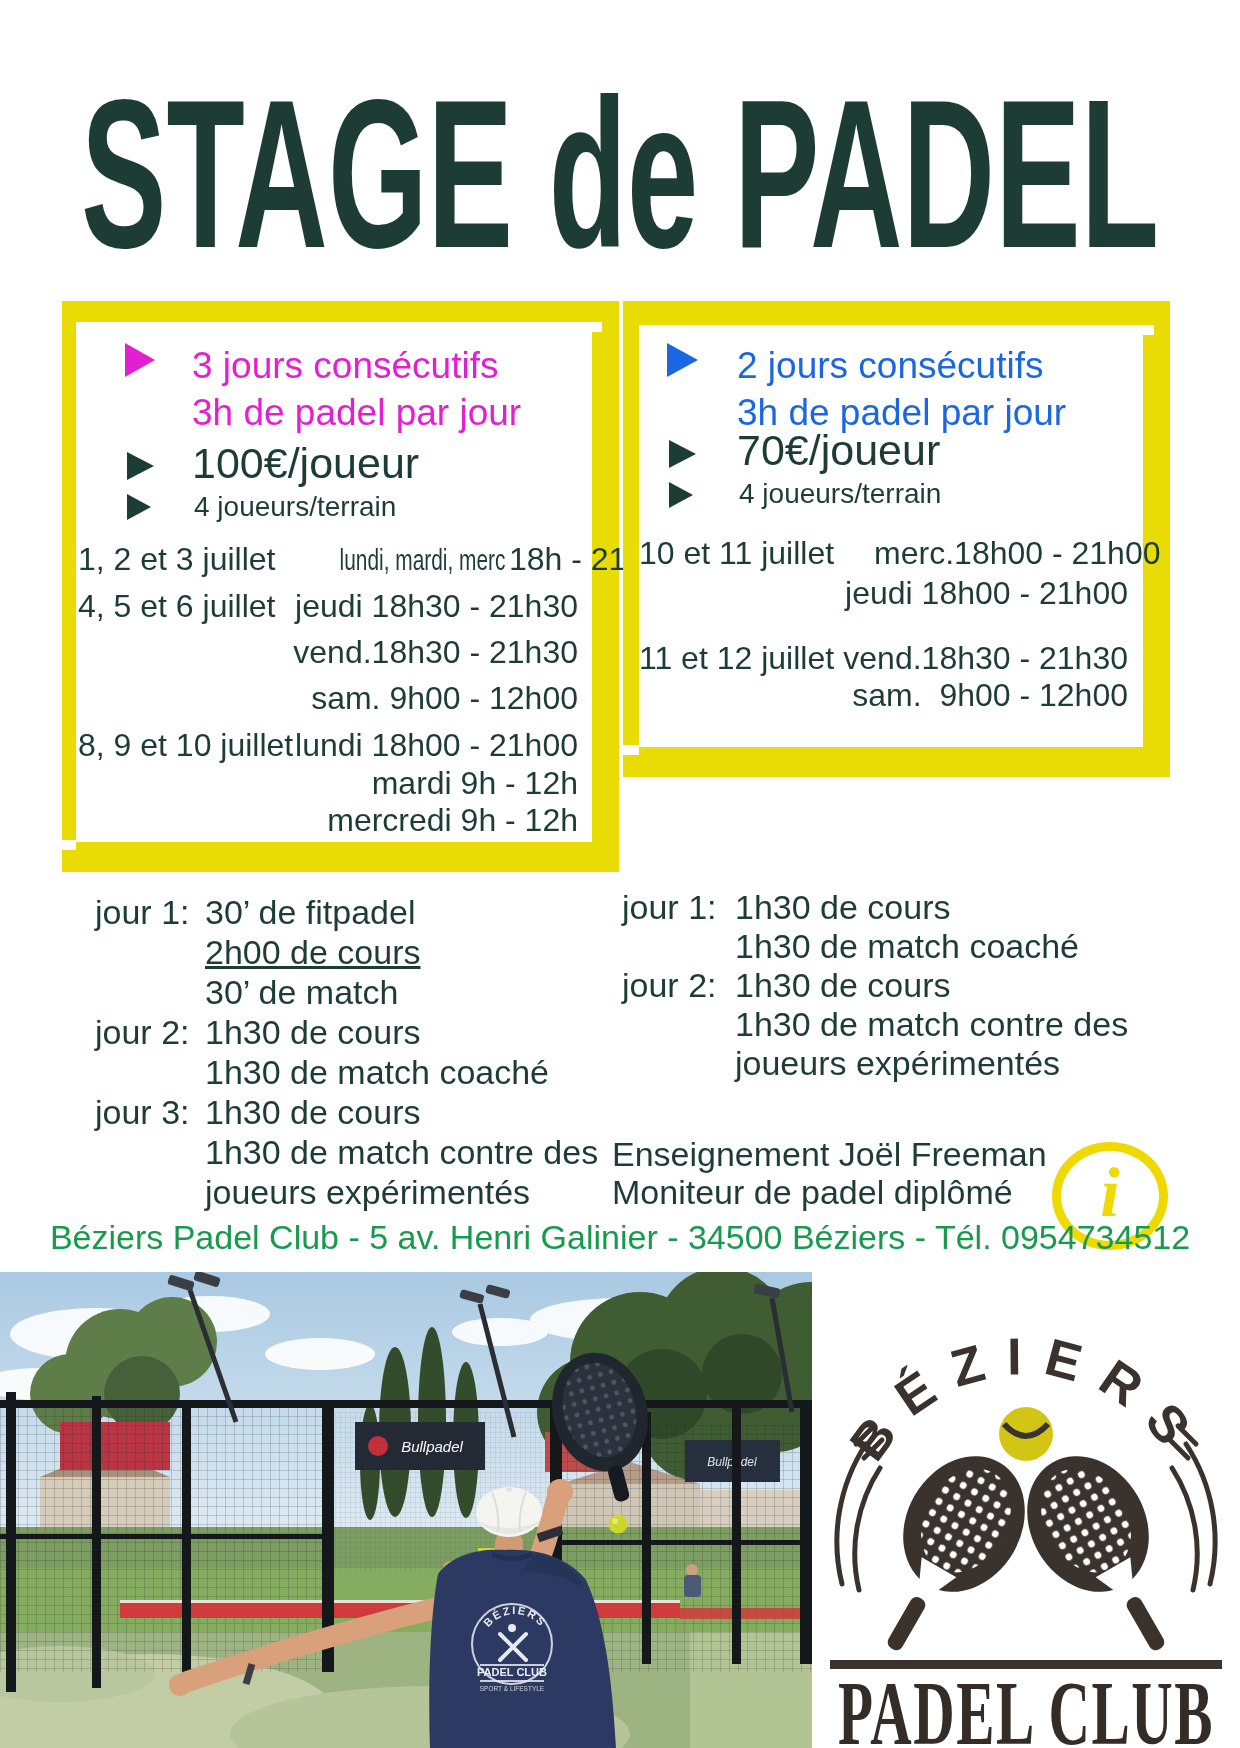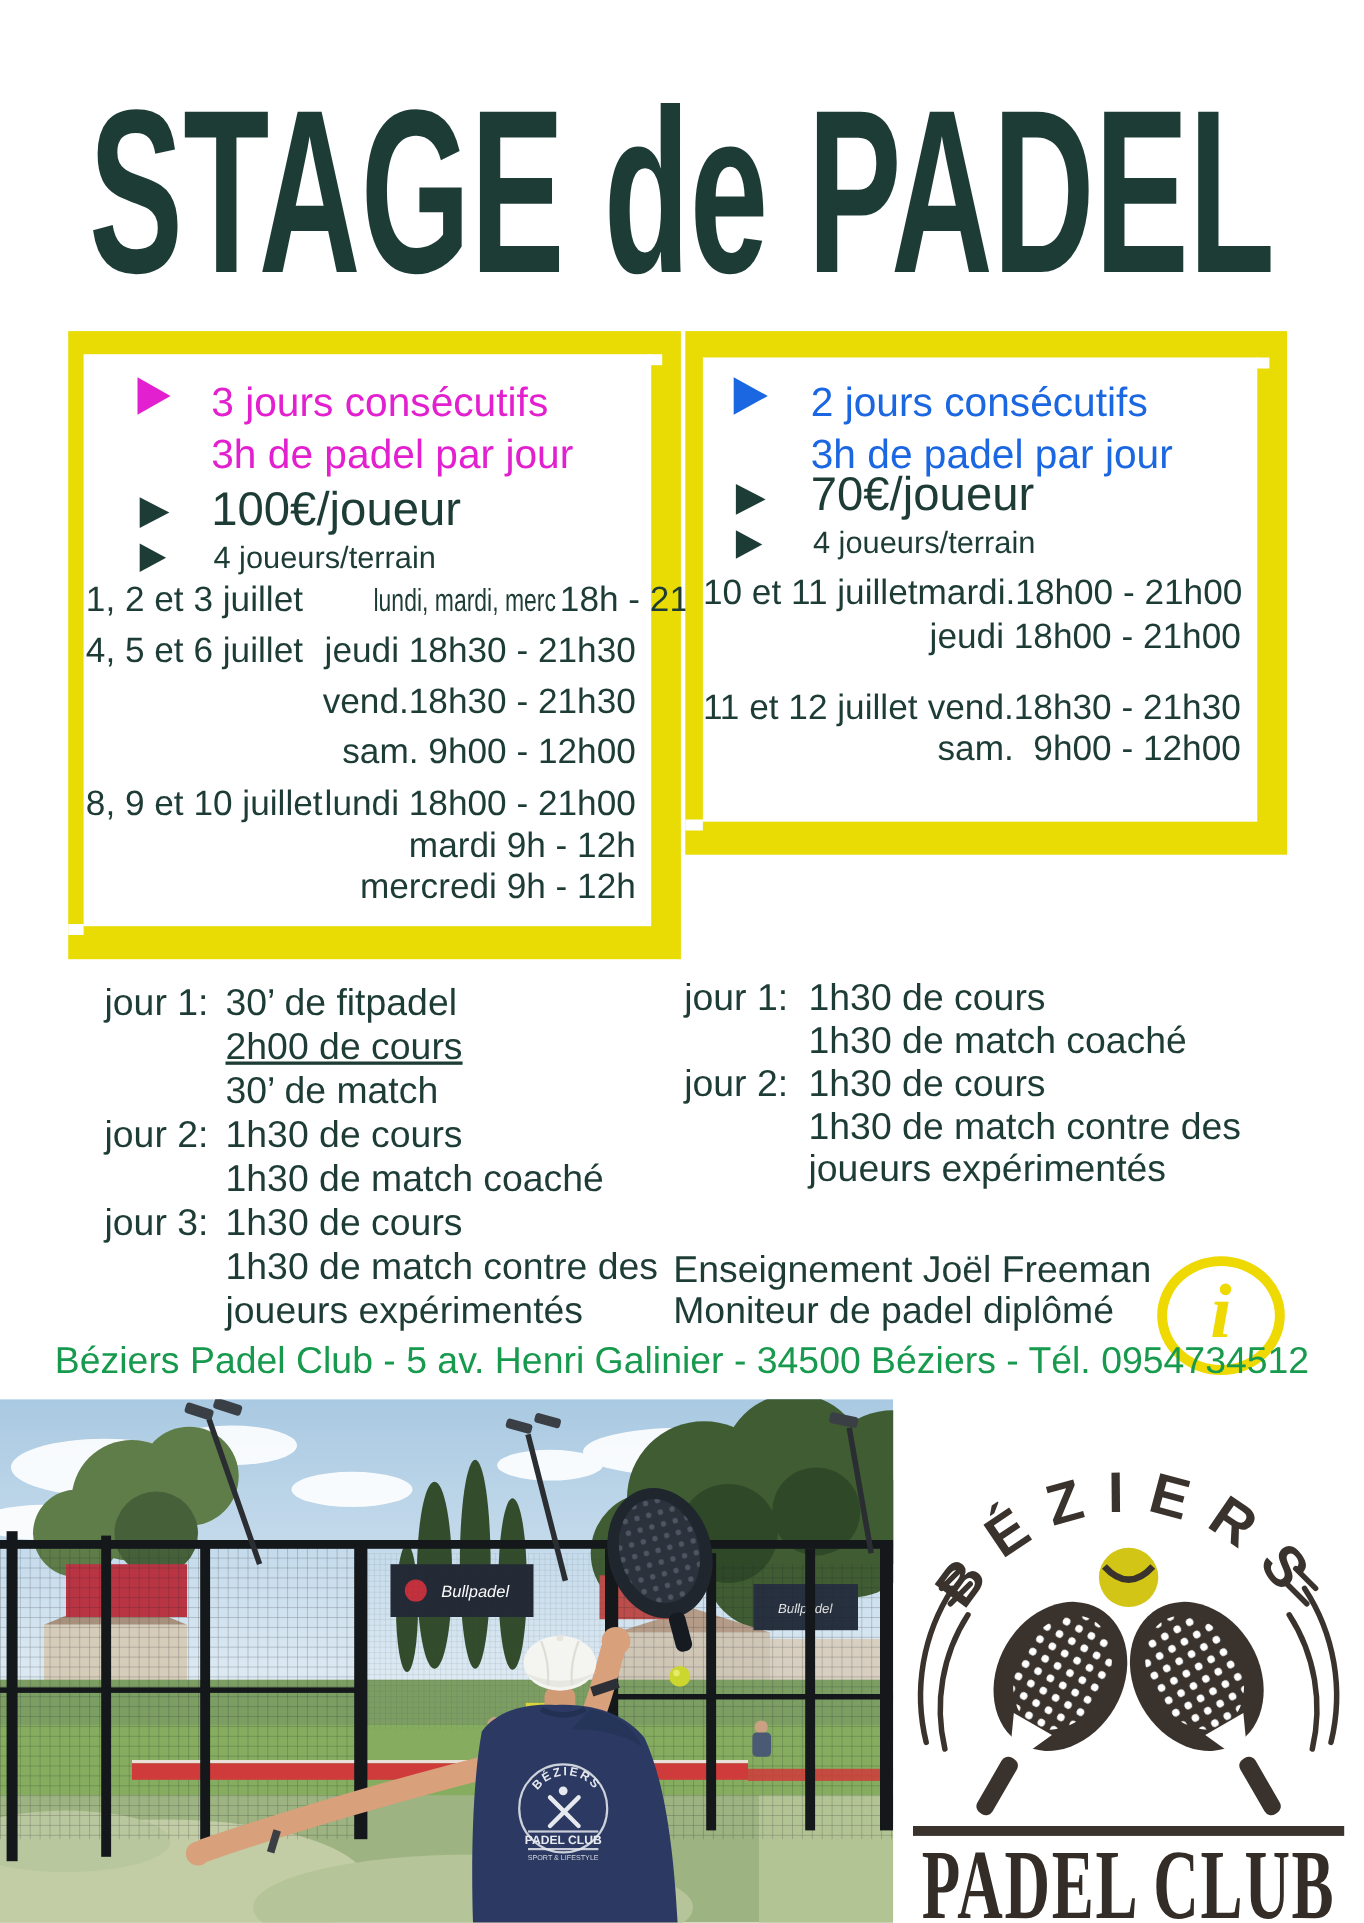--- a/index.html
+++ b/index.html
@@ -17,21 +17,21 @@
   .tri{position:absolute;width:0;height:0;}
   .tri-m{border-top:17px solid transparent;border-bottom:17px solid transparent;border-left:30px solid #e320d0;}
   .tri-b{border-top:17px solid transparent;border-bottom:17px solid transparent;border-left:31px solid #1b67e2;}
   .tri-t{border-top:14px solid transparent;border-bottom:14px solid transparent;border-left:27px solid #1e3c36;}
   .tri-s{border-top:13px solid transparent;border-bottom:13px solid transparent;border-left:24px solid #1e3c36;}
   .headline{position:absolute;font-size:37px;line-height:47px;white-space:nowrap;}
   .headline.magenta{color:#e320d0;}
   .headline.blue{color:#1b67e2;}
   .price{position:absolute;font-size:43px;color:#1e3c36;white-space:nowrap;}
   .capacity{position:absolute;font-size:28px;color:#1e3c36;white-space:nowrap;}
-  .srow{position:absolute;display:flex;align-items:baseline;color:#1e3c36;font-size:32px;line-height:38px;white-space:nowrap;}
+  .srow{position:absolute;display:flex;align-items:baseline;color:#1e3c36;font-size:32px;line-height:38px;white-space:nowrap;margin-top:15px;}
   .b1 .srow{left:16px;right:41px;}
   .b2 .srow{left:16px;right:42px;}
   .srow .rgt{margin-left:auto;display:flex;align-items:baseline;}
   .srow .cond{display:inline-block;font-size:29px;transform:scaleX(.72);transform-origin:100% 100%;margin-right:3px;}
   .srow .t{white-space:pre;}
 
   
   .prow{position:absolute;display:flex;font-size:34px;line-height:40px;color:#1e3c36;white-space:nowrap;}
   .prow .plabel{flex:none;display:inline-block;}
   .pl .plabel{width:110px;}
@@ -126,24 +126,24 @@
       <div>2 jours consécutifs</div>
       <div>3h de padel par jour</div>
     </div>
 
     <span class="tri tri-t" style="left:46px;top:139px;"></span>
     <div class="price" style="left:114px;top:125px;">70€/joueur</div>
 
     <span class="tri tri-s" style="left:46px;top:181px;"></span>
     <div class="capacity" style="left:116px;top:177px;">4 joueurs/terrain</div>
 
-    <div class="srow" style="top:218px;">
+    <div class="srow" style="top:218px;gap:40px;">
       <span>10 et 11 juillet</span>
       <span class="rgt">
-          <span class="t">mardi.18h00 - 21h00</span>
+          <span class="t">merc.18h00 - 21h00</span>
         </span>
     </div>
     <div class="srow" style="top:258px;">
       <span class="rgt">
           <span class="t">jeudi 18h00 - 21h00</span>
         </span>
     </div>
     <div class="srow" style="top:323px;">
       <span>11 et 12 juillet</span>
       <span class="rgt">

